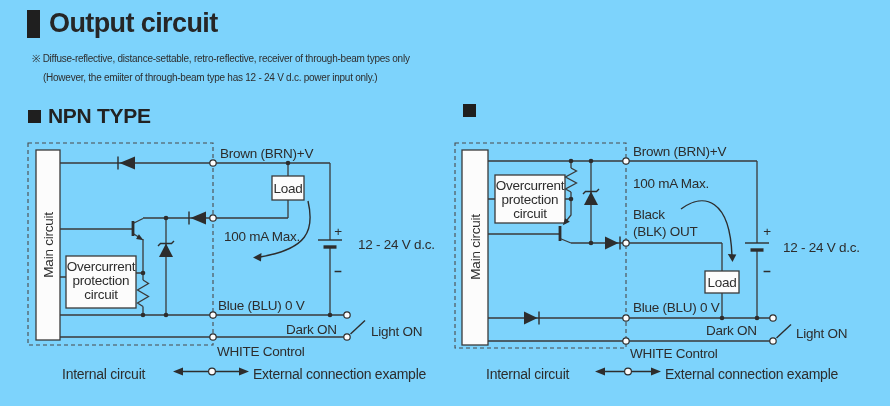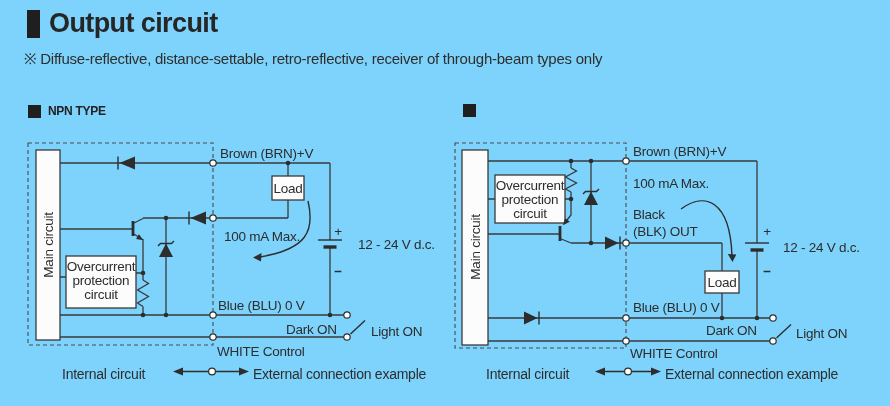--- a/index.html
+++ b/index.html
@@ -1,23 +1,23 @@
 <!DOCTYPE html>
 <html><head>
 <meta charset="utf-8">
 <style>
   html,body{margin:0;padding:0;}
   body{width:890px;height:406px;background:#fcfcfc;font-family:"Liberation Sans",sans-serif;}
   .page{position:relative;width:890px;height:406px;overflow:hidden;color:#2d2d2d;background:#7dd3fc;}
   .title-row{position:absolute;left:27px;top:8px;display:flex;align-items:center;gap:9px;}
   .title-bar{width:13px;height:28px;background:#1f1f1f;}
   .title-text{font-size:27px;font-weight:bold;letter-spacing:-0.6px;color:#262626;}
-  .note{position:absolute;left:24px;top:49px;font-size:15px;line-height:19px;color:#2e2e2e;letter-spacing:-0.25px;}
+  .note{position:absolute;left:32px;top:49px;font-size:10px;line-height:19px;color:#2e2e2e;letter-spacing:-0.25px;}
   .note .l2{padding-left:11px;}
-  .sec{position:absolute;top:104px;display:flex;align-items:center;gap:7px;font-weight:bold;font-size:12px;letter-spacing:-0.3px;color:#222;}
+  .sec{position:absolute;top:104px;display:flex;align-items:center;gap:7px;font-weight:bold;font-size:21px;letter-spacing:-0.3px;color:#222;}
   .sec .sq{width:13px;height:13px;background:#1f1f1f;}
   #npn-sec{left:28px;}
   #pnp-sec{left:463px;}
   svg{position:absolute;}
   svg text{fill:#2d2d2d;font-size:13.5px;letter-spacing:-0.25px;font-family:"Liberation Sans",sans-serif;}
   .wire{stroke:#3a3a3a;stroke-width:1.3;fill:none;}
   .dash{stroke:#4a4a4a;stroke-width:1.1;fill:none;stroke-dasharray:4 3;}
   .box{fill:#fcfcfc;stroke:#3a3a3a;stroke-width:1.3;}
   .comp{fill:#2d2d2d;stroke:none;}
   .cstroke{stroke:#2d2d2d;fill:none;stroke-width:1.4;}
@@ -30,20 +30,21 @@
 
 <div class="page">
 
   <div class="title-row">
     <span class="title-bar"></span>
     <span class="title-text">Output circuit</span>
   </div>
 
   <div class="note">
     <div class="l1">※ Diffuse-reflective, distance-settable, retro-reflective, receiver of through-beam types only</div>
+    <div class="l2">(However, the emiiter of through-beam type has 12 - 24 V d.c. power input only.)</div>
   </div>
 
   <div class="sec" id="npn-sec">
     <span class="sq"></span>
     <span>NPN TYPE</span>
   </div>
   <div class="sec" id="pnp-sec">
     <span class="sq"></span>
   </div>
 

